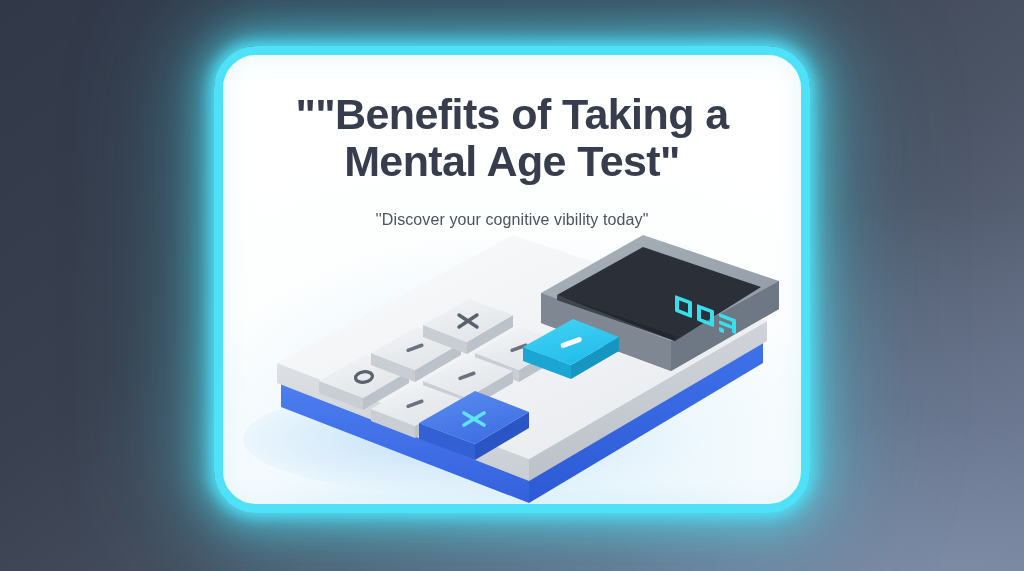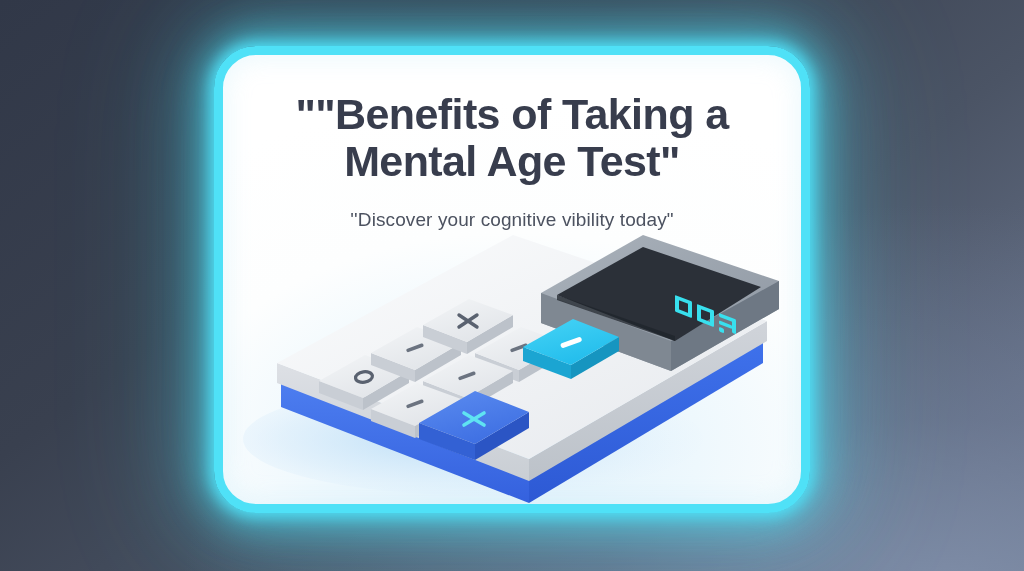--- a/index.html
+++ b/index.html
@@ -58,21 +58,21 @@
     margin: 0;
     font-size: 43px;
     line-height: 47px;
     font-weight: bold;
     letter-spacing: -0.6px;
     color: #383d4d;
     white-space: pre-line;
   }
   #subtitle {
     margin: 24px 0 0 0;
-    font-size: 19px;
+    font-size: 16px;
     line-height: 22px;
     font-weight: normal;
     color: #4c5260;
     letter-spacing: 0.1px;
   }
 
   
   #illustration {
     position: absolute;
     left: 0;

